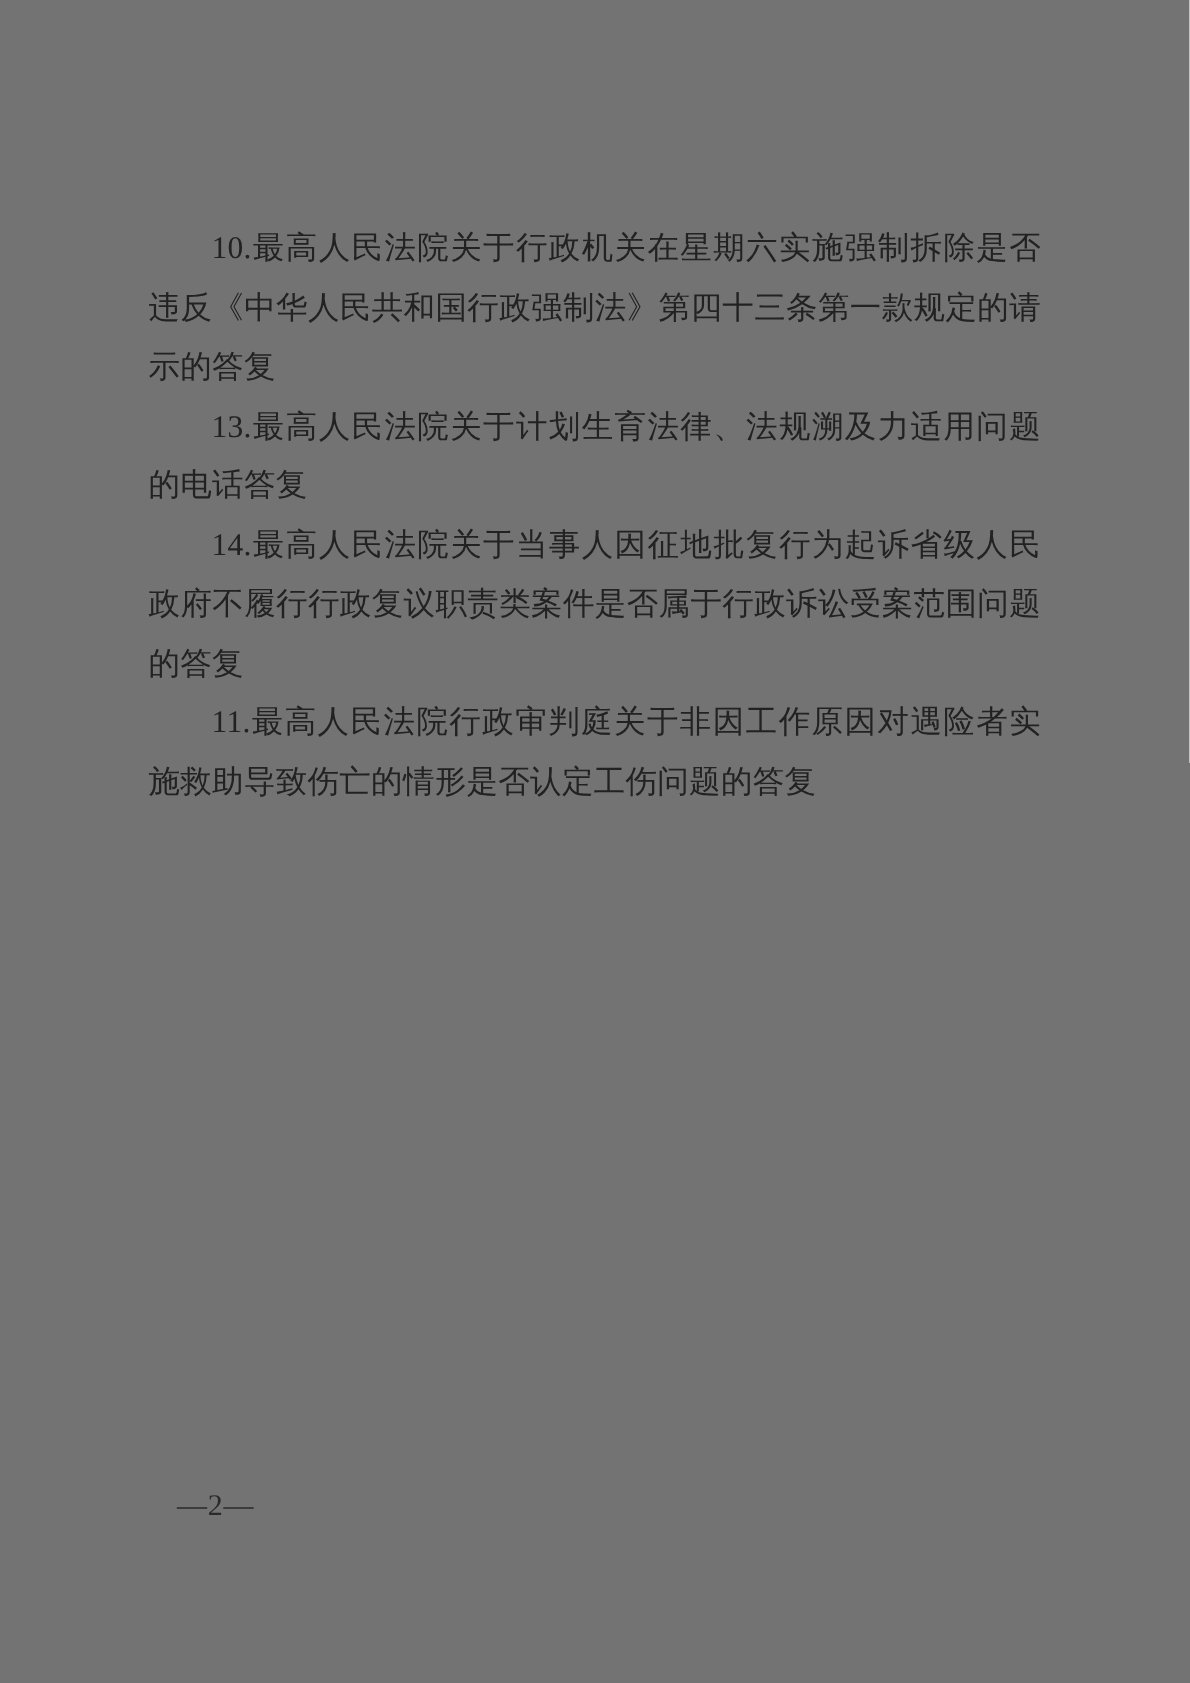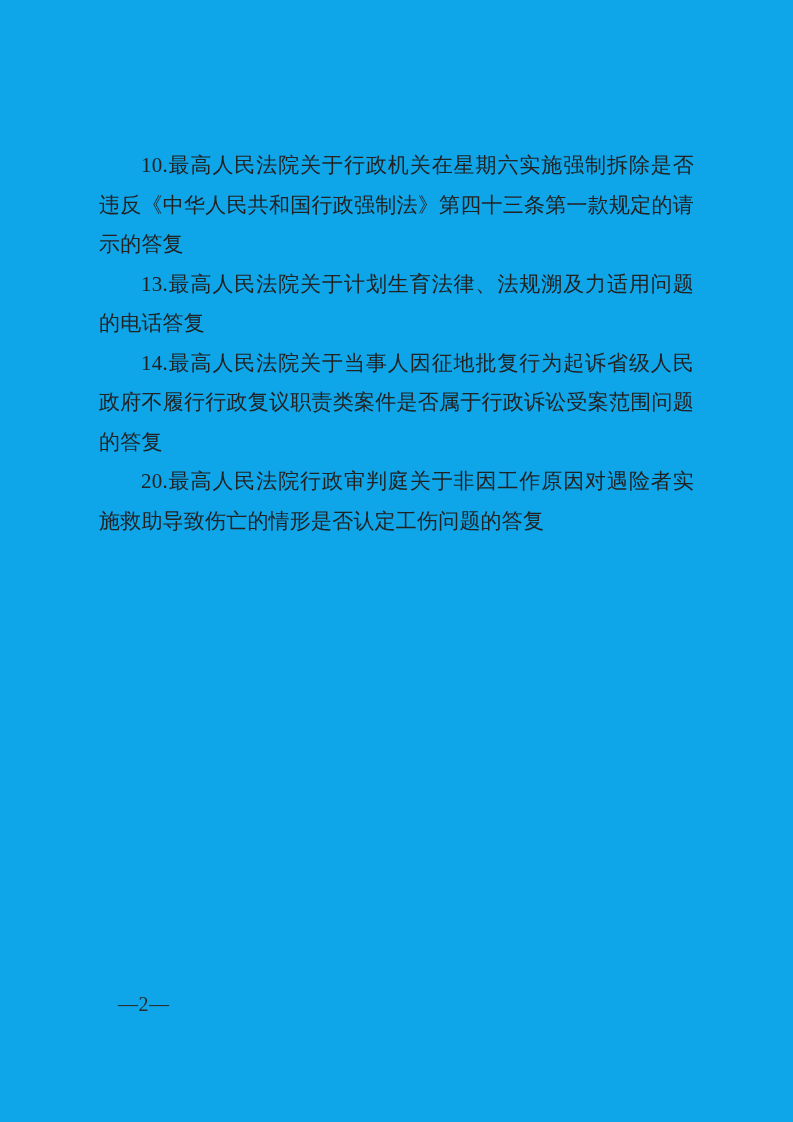--- a/index.html
+++ b/index.html
@@ -4,21 +4,21 @@
 <style>
   html, body {
     margin: 0;
     padding: 0;
     background: #ffffff;
   }
   .page {
     position: relative;
     width: 793px;
     height: 1122px;
-    background: #0ea5e9;
+    background: #737373;
     overflow: hidden;
     font-family: "Liberation Serif", serif;
     color: #222222;
   }
   .body-text {
     position: absolute;
     left: 99px;
     top: 146px;
     width: 595px;
     font-size: 21px;
@@ -42,16 +42,16 @@
   }
 </style>
 </head>
 <body>
 
 <div class="page">
   <div class="body-text">
     <p class="toc-item">10.最高人民法院关于行政机关在星期六实施强制拆除是否违反《中华人民共和国行政强制法》第四十三条第一款规定的请示的答复</p>
     <p class="toc-item">13.最高人民法院关于计划生育法律、法规溯及力适用问题的电话答复</p>
     <p class="toc-item">14.最高人民法院关于当事人因征地批复行为起诉省级人民政府不履行行政复议职责类案件是否属于行政诉讼受案范围问题的答复</p>
-    <p class="toc-item">20.最高人民法院行政审判庭关于非因工作原因对遇险者实施救助导致伤亡的情形是否认定工伤问题的答复</p>
+    <p class="toc-item">11.最高人民法院行政审判庭关于非因工作原因对遇险者实施救助导致伤亡的情形是否认定工伤问题的答复</p>
   </div>
   <div class="footer-pagenum">—2—</div>
 </div>
 
 </body></html>

